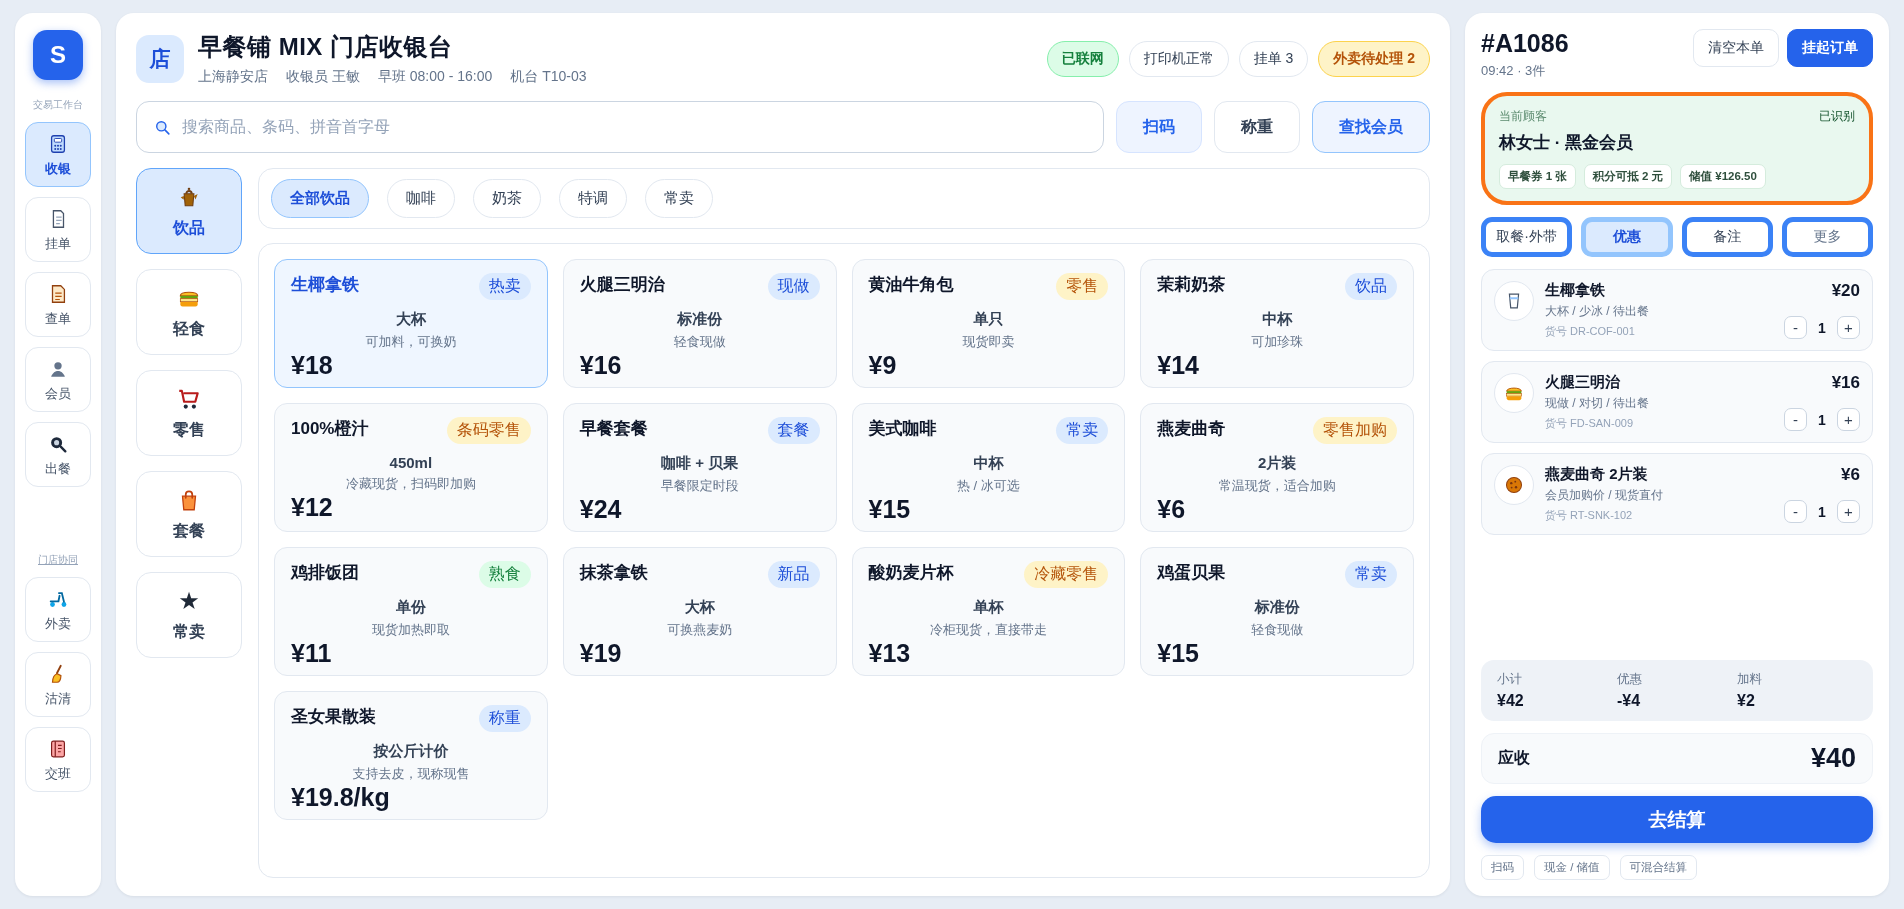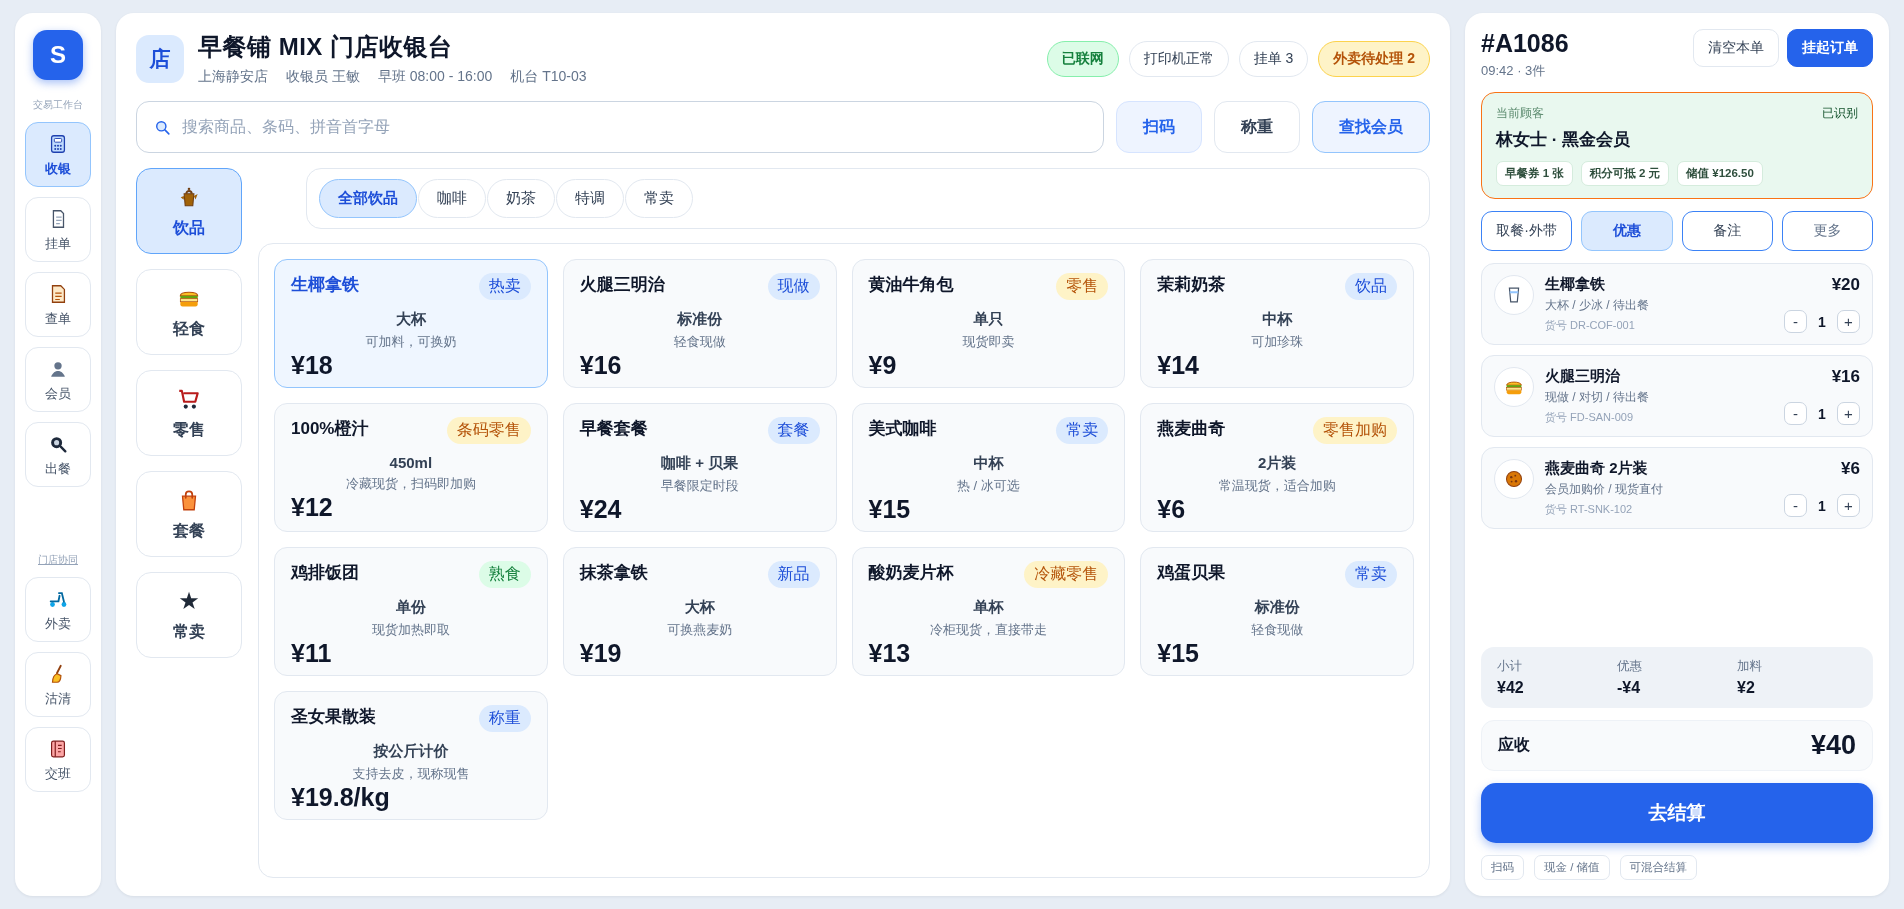--- a/index.html
+++ b/index.html
@@ -47,21 +47,21 @@
 
   .content { flex: 1; display: flex; gap: 16px; min-height: 0; }
   .cats { width: 106px; display: flex; flex-direction: column; gap: 15px; flex: none; }
   .cat { border: 1px solid #e2e8f0; border-radius: 15px; background: #fff; height: 86px; display: flex; flex-direction: column; align-items: center; justify-content: center; gap: 7px; cursor: pointer; flex: none; }
   .cat.active { background: #dbeafe; border-color: #60a5fa; }
   .cat-label { font-size: 16px; color: #334155; font-weight: 600; }
   .cat.active .cat-label { color: #1d4ed8; font-weight: 700; }
   .cat-icon { width: 28px; height: 28px; display: flex; align-items: center; justify-content: center; font-size: 24px; line-height: 1; color: #1f2937; }
 
   .products { flex: 1; display: flex; flex-direction: column; gap: 14px; min-width: 0; }
-  .chips-box { border: 1px solid #e2e8f0; border-radius: 15px; padding: 10px 12px; display: flex; gap: 1px; background: #fff; margin-left: 48px; }
+  .chips-box { border: 1px solid #e2e8f0; border-radius: 15px; padding: 10px 12px; display: flex; gap: 18px; background: #fff; }
   .chip { font-size: 15px; padding: 9px 18px; border-radius: 999px; border: 1px solid #e2e8f0; background: #fff; color: #334155; cursor: pointer; }
   .chip.active { background: #dbeafe; border-color: #93c5fd; color: #1d4ed8; font-weight: 700; }
   .grid-box { flex: 1; border: 1px solid #e2e8f0; border-radius: 15px; padding: 15px; overflow: hidden; background: #fff; }
   .grid { display: grid; grid-template-columns: repeat(4, 1fr); grid-auto-rows: 129px; gap: 15px; align-content: start; }
   .card { background: #f8fafc; border: 1px solid #e2e8f0; border-radius: 13px; padding: 13px 16px 12px; display: flex; flex-direction: column; cursor: pointer; }
   .card.selected { background: #eff6ff; border: 1.5px solid #93c5fd; }
   .card-top { display: flex; justify-content: space-between; align-items: flex-start; gap: 6px; }
   .card-name { font-weight: 700; font-size: 17px; color: #0f172a; }
   .card.selected .card-name { color: #1d4ed8; }
   .badge { font-size: 16px; padding: 3px 10px; border-radius: 999px; white-space: nowrap; flex: none; font-family: Liberation Mono, monospace; }
@@ -74,29 +74,29 @@
 
   
   .order { width: 424px; display: flex; flex-direction: column; padding: 16px; gap: 12px; flex: none; }
   .order-head { display: flex; align-items: flex-start; }
   .order-no { font-size: 25px; font-weight: 800; }
   .order-meta { font-size: 13px; color: #64748b; margin-top: 4px; }
   .order-head-btns { margin-left: auto; display: flex; gap: 8px; }
   .btn-sm { height: 38px; padding: 0 14px; border-radius: 10px; font-size: 14px; border: 1px solid #e2e8f0; background: #fff; color: #334155; cursor: pointer; font-family: inherit; white-space: nowrap; }
   .btn-hold { background: #2563eb; border-color: #2563eb; color: #fff; font-weight: 700; }
 
-  .customer { background: #e9f8ef; border: 1px solid #f97316; border-radius: 14px; padding: 12px 14px; }
+  .customer { background: #e9f8ef; border: 4px solid #f97316; border-radius: 26px; padding: 12px 14px; }
   .cust-row1 { display: flex; font-size: 12px; color: #5b8a6e; }
   .cust-status { margin-left: auto; color: #14532d; }
   .cust-name { font-size: 17px; font-weight: 700; margin-top: 6px; color: #0f172a; }
   .cust-tags { display: flex; gap: 8px; margin-top: 10px; }
   .cust-tag { background: #fff; border: 1px solid #d5ecdd; border-radius: 7px; font-size: 11.5px; padding: 4px 8px; color: #2f4f3d; font-weight: 600; white-space: nowrap; }
 
   .tabs { display: flex; gap: 9px; }
-  .tab { flex: 1; height: 40px; border-radius: 11px; border: 1px solid #3b82f6; background: #fff; display: flex; align-items: center; justify-content: center; font-size: 14px; color: #334155; cursor: pointer; white-space: nowrap; }
+  .tab { flex: 1; height: 40px; border-radius: 11px; border: 5px solid #3b82f6; background: #fff; display: flex; align-items: center; justify-content: center; font-size: 14px; color: #334155; cursor: pointer; white-space: nowrap; }
   .tab.active { background: #dbeafe; border-color: #93c5fd; color: #1d4ed8; font-weight: 700; }
   .tab.more { color: #64748b; }
 
   .oitems { display: flex; flex-direction: column; gap: 10px; }
   .oitem { border: 1px solid #e2e8f0; background: #f8fafc; border-radius: 13px; padding: 11px 12px; display: flex; gap: 11px; }
   .oitem-icon { width: 40px; height: 40px; border-radius: 50%; background: #fff; border: 1px solid #e2e8f0; display: flex; align-items: center; justify-content: center; flex: none; }
   .oitem-name { font-size: 15px; font-weight: 700; }
   .oitem-desc { font-size: 12px; color: #64748b; margin-top: 3px; }
   .oitem-sku { font-size: 11px; color: #94a3b8; margin-top: 4px; }
   .oitem-right { margin-left: auto; display: flex; flex-direction: column; align-items: flex-end; justify-content: space-between; flex: none; }
@@ -107,21 +107,21 @@
 
   .spacer { flex: 1; }
 
   .summary { background: #eef2f7; border-radius: 13px; padding: 11px 16px; display: flex; }
   .sum-col { flex: 1; }
   .sum-label { font-size: 12.5px; color: #64748b; }
   .sum-value { font-size: 16px; font-weight: 700; margin-top: 4px; }
   .due { background: #f8fafc; border: 1px solid #eef2f7; border-radius: 13px; padding: 9px 16px; display: flex; align-items: center; }
   .due-label { font-size: 16px; font-weight: 700; }
   .due-value { margin-left: auto; font-size: 27px; font-weight: 800; }
-  .checkout { height: 60px; border-radius: 15px; background: #2563eb; color: #fff; font-size: 19px; font-weight: 700; border: none; cursor: pointer; font-family: inherit; box-shadow: 0 4px 10px rgba(37,99,235,.35); }
+  .checkout { height: 47px; border-radius: 15px; background: #2563eb; color: #fff; font-size: 19px; font-weight: 700; border: none; cursor: pointer; font-family: inherit; box-shadow: 0 4px 10px rgba(37,99,235,.35); }
   .hints { display: flex; gap: 10px; align-items: center; }
   .hint { font-size: 11.5px; color: #64748b; border: 1px solid #e2e8f0; background: #fff; border-radius: 7px; padding: 4px 9px; white-space: nowrap; }
 
   svg { display: block; }
 </style>
 </head>
 <body>
 
 <aside class="rail panel">
   <div class="logo">S</div>

